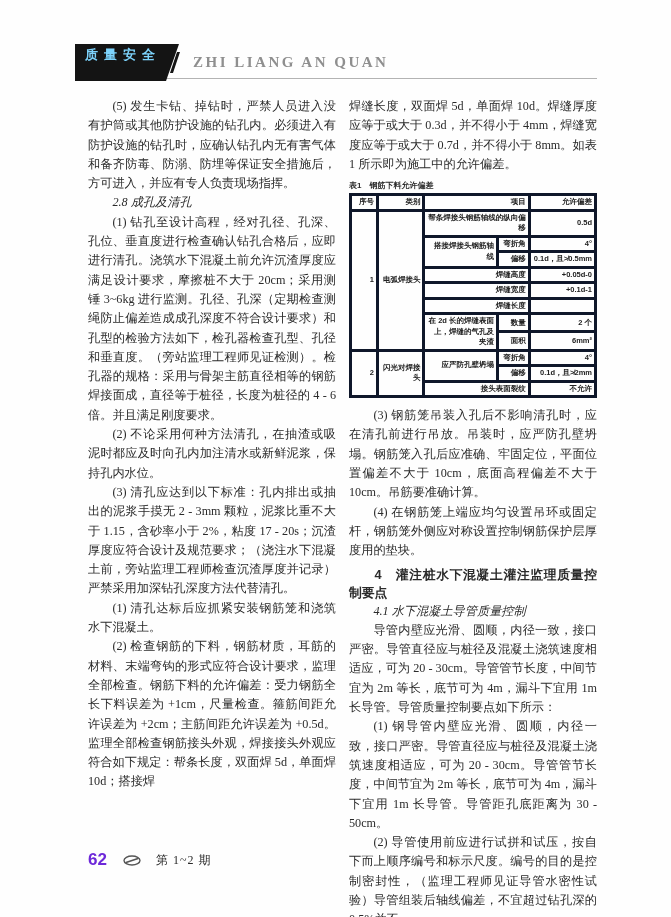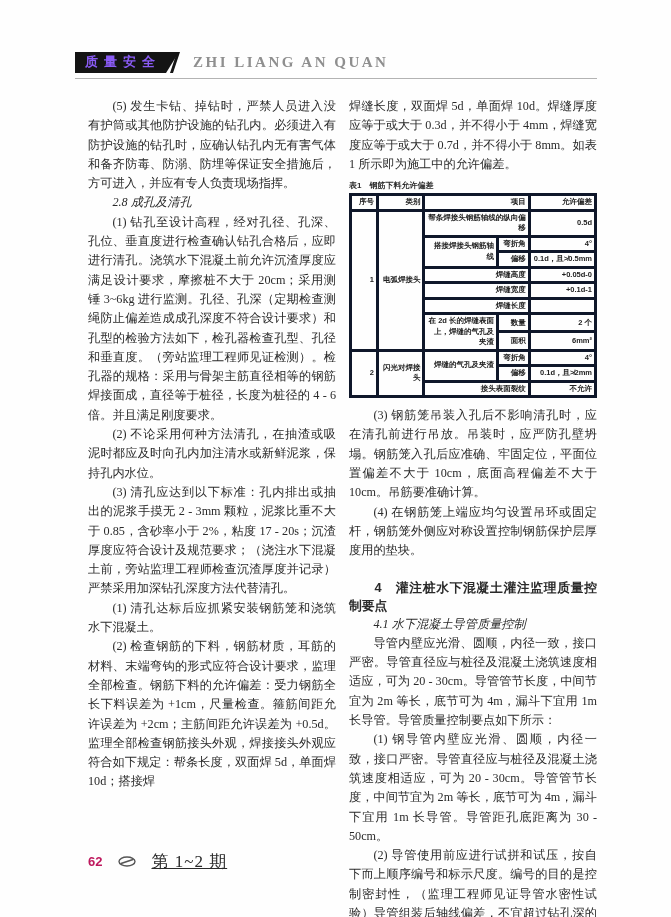--- a/index.html
+++ b/index.html
@@ -9,24 +9,24 @@
     width: 671px; height: 917px;
     background: #fefefe;
     font-family: "Liberation Serif", serif;
     color: #2a2a2a;
     overflow: hidden;
   }
   
   .header { position:absolute; left:75px; top:52px; width:522px; }
   .header-row { display:flex; align-items:center; height:21px; }
   .badge {
-    background:#141414; color:#8b5cf6;
-    font-family:Liberation Mono, monospace;
+    background:#141414; color:#7dd3fc;
+    font-family:Liberation Serif, serif;
     font-weight:bold; font-size:13px; letter-spacing:6px;
-    height:21px; line-height:21px;
+    height:37px; line-height:21px;
     padding:0 18px 0 10px;
     clip-path: polygon(0 0, 100% 0, calc(100% - 13px) 100%, 0 100%);
     white-space:nowrap;
   }
   .badge-tail {
     width:10px; height:21px; background:#141414; margin-left:-9px;
     clip-path: polygon(70% 0, 100% 0, 30% 100%, 0 100%);
   }
   .romanized {
     margin-left:13px; color:#8f8f8f;
@@ -45,21 +45,21 @@
     width:248px; font-size:12.2px; line-height:19.3px;
     text-align: justify;
   }
   .col p { margin:0; text-indent:2em; }
   .col p.no-indent { text-indent:0; }
   .h-bold {
     font-family:"Liberation Sans", sans-serif;
     font-weight:bold; font-size:12.8px;
     margin:16px 0 7px 0; text-indent:0; line-height:18px;
   }
-  .h-bold.h4 { margin-top:18px; }
+  .h-bold.h4 { margin-top:5px; }
   .h-kaiti { font-style:italic; text-indent:2em; }
 
   
   .tbl-title {
     font-family:"Liberation Sans", sans-serif;
     font-weight:bold; font-size:8px; margin:6px 0 2px 0; line-height:11px;
   }
   table.tol {
     width:100%; border-collapse:collapse; table-layout:fixed;
     font-family:"Liberation Sans", sans-serif;
@@ -75,24 +75,24 @@
   col.c-no{width:11%} col.c-cat{width:19%} col.c-item{width:30%}
   col.c-sub{width:13%} col.c-tol{width:27%}
 
   
   .footer {
     position:absolute; left:88px; top:850px;
     display:flex; align-items:center;
   }
   .page-num {
     font-family:"Liberation Sans", sans-serif;
-    font-weight:bold; font-size:13px; color:#be185d;
+    font-weight:bold; font-size:17px; color:#6d28d9;
   }
   .logo { margin-left:16px; display:inline-flex; align-items:center; }
-  .issue { margin-left:15px; font-size:17px; letter-spacing:1px;text-decoration:underline; }
+  .issue { margin-left:15px; font-size:12px; letter-spacing:1px; }
 </style>
 </head>
 <body>
 
 <div class="page">
 
   <div class="header">
     <div class="header-row">
       <div class="badge">质量安全</div>
       <div class="badge-tail"></div>
@@ -101,21 +101,21 @@
     <hr class="header-rule">
   </div>
 
   <div class="columns">
 
     <div class="col">
       <p>(5) 发生卡钻、掉钻时，严禁人员进入没有护筒或其他防护设施的钻孔内。必须进入有防护设施的钻孔时，应确认钻孔内无有害气体和备齐防毒、防溺、防埋等保证安全措施后，方可进入，并应有专人负责现场指挥。</p>
       <p class="h-kaiti">2.8 成孔及清孔</p>
       <p>(1) 钻孔至设计高程，经对孔径、孔深、孔位、垂直度进行检查确认钻孔合格后，应即进行清孔。浇筑水下混凝土前允许沉渣厚度应满足设计要求，摩擦桩不大于 20cm；采用测锤 3~6kg 进行监测。孔径、孔深（定期检查测绳防止偏差造成成孔深度不符合设计要求）和孔型的检验方法如下，检孔器检查孔型、孔径和垂直度。（旁站监理工程师见证检测）。检孔器的规格：采用与骨架主筋直径相等的钢筋焊接面成，直径等于桩径，长度为桩径的 4 - 6 倍。并且满足刚度要求。</p>
       <p>(2) 不论采用何种方法清孔，在抽渣或吸泥时都应及时向孔内加注清水或新鲜泥浆，保持孔内水位。</p>
-      <p>(3) 清孔应达到以下标准：孔内排出或抽出的泥浆手摸无 2 - 3mm 颗粒，泥浆比重不大于 0.85，含砂率小于 2%，粘度 17 - 20s；沉渣厚度应符合设计及规范要求；（浇注水下混凝土前，旁站监理工程师检查沉渣厚度并记录）严禁采用加深钻孔深度方法代替清孔。</p>
+      <p>(3) 清孔应达到以下标准：孔内排出或抽出的泥浆手摸无 2 - 3mm 颗粒，泥浆比重不大于 1.15，含砂率小于 2%，粘度 17 - 20s；沉渣厚度应符合设计及规范要求；（浇注水下混凝土前，旁站监理工程师检查沉渣厚度并记录）严禁采用加深钻孔深度方法代替清孔。</p>
       <p>(1) 清孔达标后应抓紧安装钢筋笼和浇筑水下混凝土。</p>
       <p>(2) 检查钢筋的下料，钢筋材质，耳筋的材料、末端弯钩的形式应符合设计要求，监理全部检查。钢筋下料的允许偏差：受力钢筋全长下料误差为 +1cm，尺量检查。箍筋间距允许误差为 +2cm；主筋间距允许误差为 +0.5d。监理全部检查钢筋接头外观，焊接接头外观应符合如下规定：帮条长度，双面焊 5d，单面焊 10d；搭接焊</p>
     </div>
 
     <div class="col">
       <p class="no-indent">焊缝长度，双面焊 5d，单面焊 10d。焊缝厚度应等于或大于 0.3d，并不得小于 4mm，焊缝宽度应等于或大于 0.7d，并不得小于 8mm。如表 1 所示即为施工中的允许偏差。</p>
 
       <div class="tbl-title">表1　钢筋下料允许偏差</div>
       <table class="tol">
         <colgroup>
@@ -164,21 +164,21 @@
             <td>数量</td>
             <td>2 个</td>
           </tr>
           <tr>
             <td>面积</td>
             <td>6mm²</td>
           </tr>
           <tr>
             <td rowspan="3">2</td>
             <td rowspan="3">闪光对焊接头</td>
-            <td rowspan="2">焊缝的气孔及夹渣</td>
+            <td rowspan="2">应严防孔壁坍塌</td>
             <td>弯折角</td>
             <td>4°</td>
           </tr>
           <tr>
             <td>偏移</td>
             <td>0.1d，且≯2mm</td>
           </tr>
           <tr>
             <td colspan="2">接头表面裂纹</td>
             <td>不允许</td>

